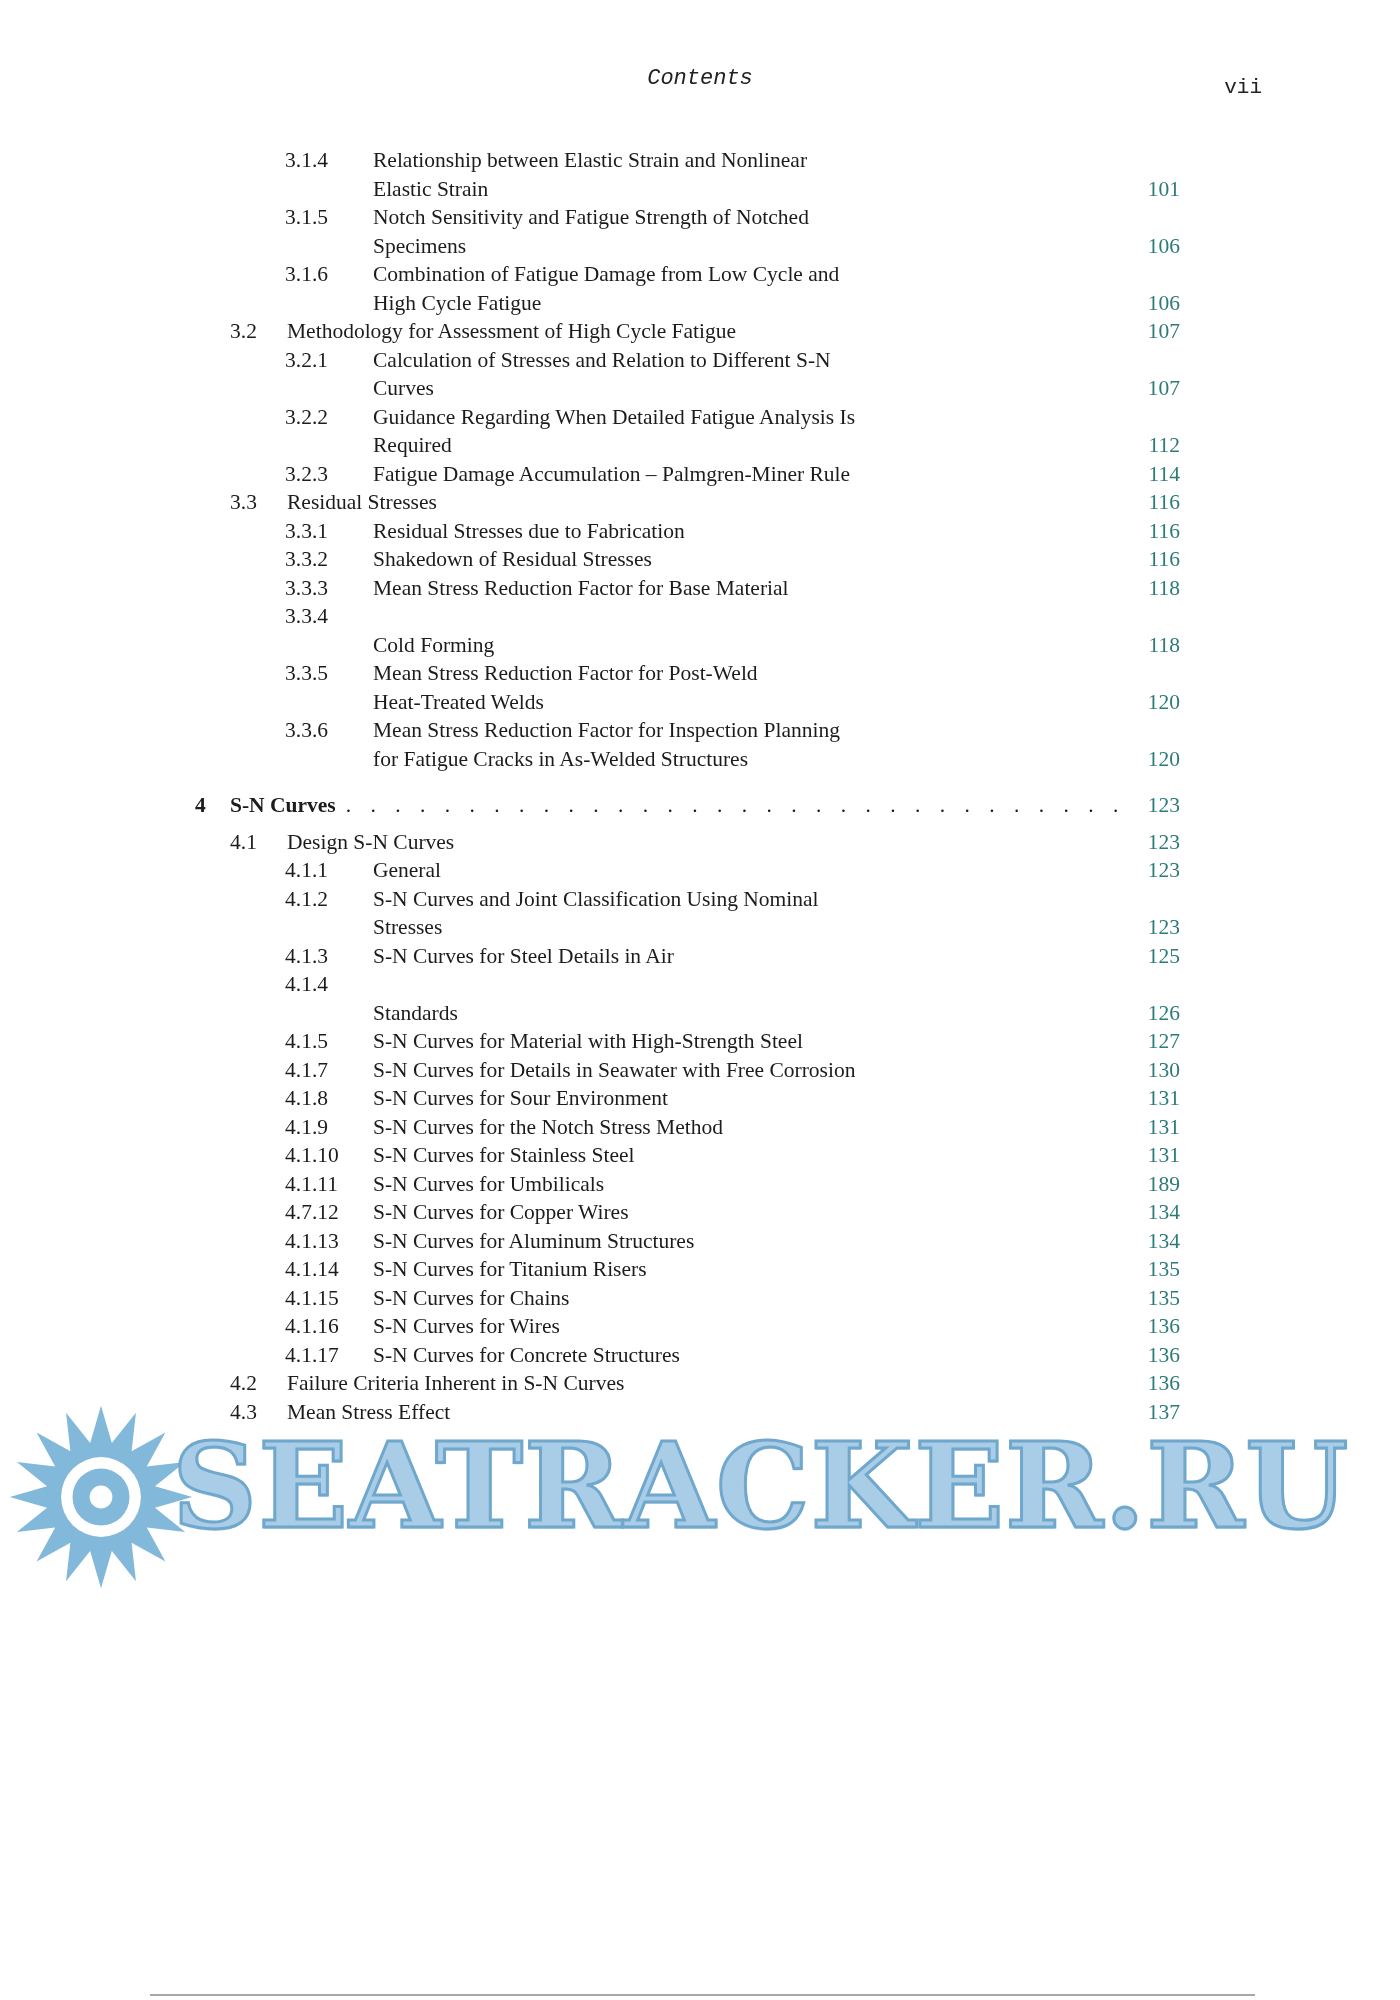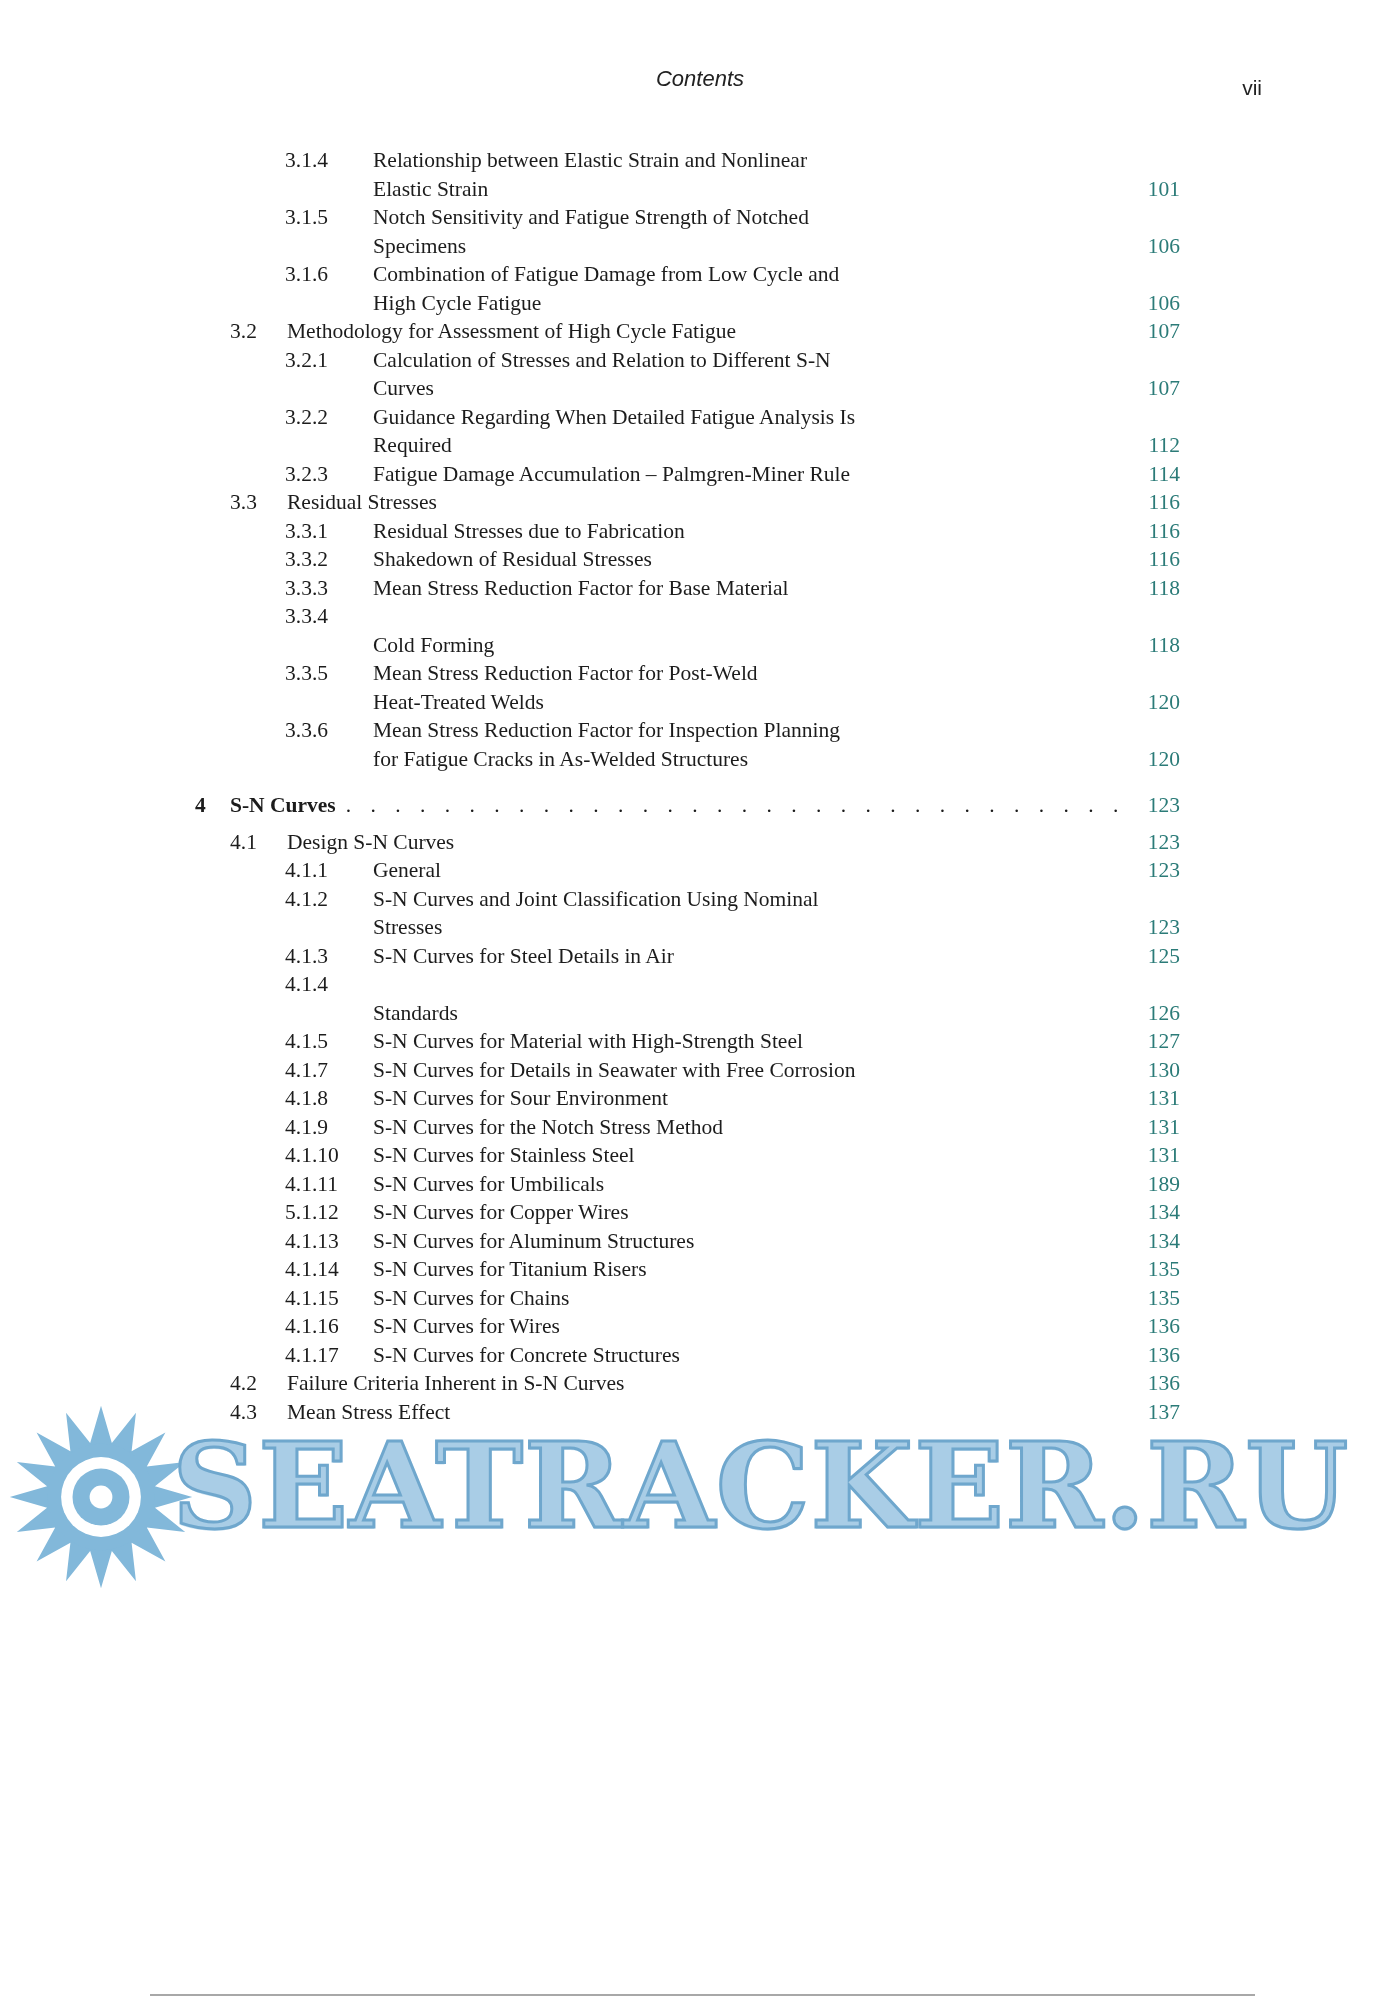--- a/index.html
+++ b/index.html
@@ -8,21 +8,21 @@
     background:#ffffff;
     font-family:"Liberation Serif", serif;
     color:#1c1c1c;
     position:relative;
     overflow:hidden;
   }
   .page { position:absolute; inset:0; }
 
   
   .header { position:absolute; top:66px; left:0; width:100%; height:30px;
-            font-family:Liberation Sans, sans-serif; }
+            font-family:Liberation Mono, monospace; }
   .header-title { width:100%; text-align:center; font-style:italic; font-size:22px; color:#222; }
   .header-page  { position:absolute; top:10px; right:138px; font-size:21px; color:#222; }
 
   
   .toc { position:absolute; top:138px; left:195px; width:985px; font-size:21.5px;margin-top:8px; }
   .entry { }
   .row { display:flex; align-items:baseline; line-height:28.5px; }
   .num { flex:0 0 auto; }
   .text { white-space:nowrap; }
   .page-num { margin-left:auto; padding-left:14px; color:var(--page-number,#2b7b78); flex:0 0 auto; }
@@ -279,21 +279,21 @@
       </div>
       <div class="entry level3">
         <div class="row">
           <span class="num">4.1.11</span>
           <span class="text">S-N Curves for Umbilicals</span>
           <span class="page-num">189</span>
         </div>
       </div>
       <div class="entry level3">
         <div class="row">
-          <span class="num">5.1.12</span>
+          <span class="num">4.7.12</span>
           <span class="text">S-N Curves for Copper Wires</span>
           <span class="page-num">134</span>
         </div>
       </div>
       <div class="entry level3">
         <div class="row">
           <span class="num">4.1.13</span>
           <span class="text">S-N Curves for Aluminum Structures</span>
           <span class="page-num">134</span>
         </div>

